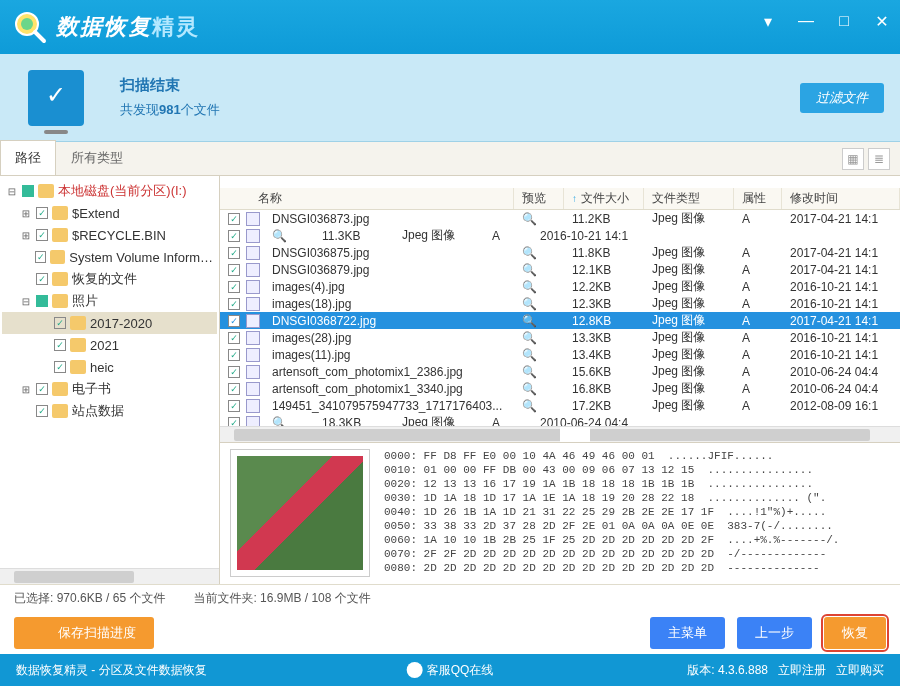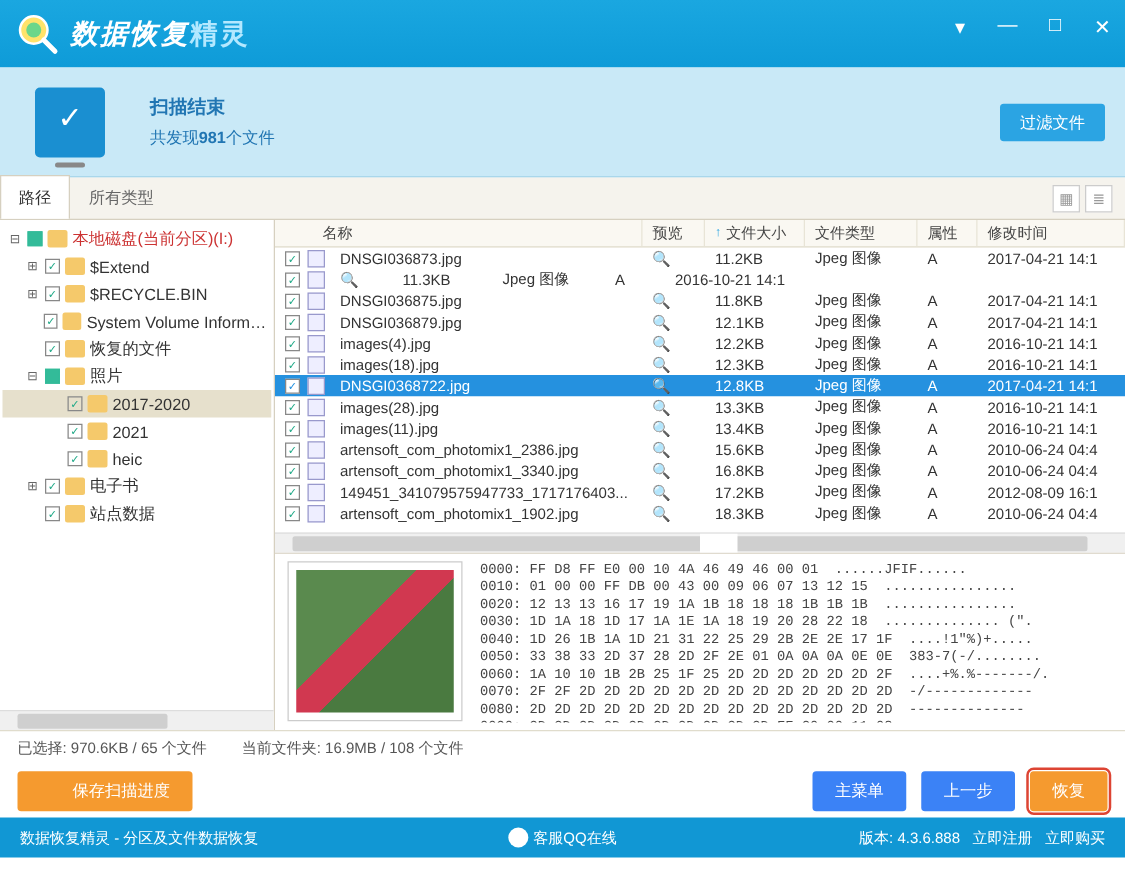--- a/index.html
+++ b/index.html
@@ -14,21 +14,21 @@
 .win-controls { position: absolute; right: 8px; top: 12px; display: flex; gap: 18px; }
 .win-btn { color: #fff; font-size: 16px; cursor: pointer; width: 20px; text-align: center; }
 
 .status-bar { background: #c9e9f7; height: 88px; border-bottom: 1px solid #9fd1e7; display: flex; align-items: center; padding: 0 28px; position: relative; }
 .monitor-icon { width: 56px; height: 56px; background: #1a8fd1; border-radius: 4px; position: relative; margin-right: 36px; }
 .monitor-icon::after { content: ""; position: absolute; bottom: -8px; left: 50%; transform: translateX(-50%); width: 24px; height: 4px; background: #888; border-radius: 2px; }
 .monitor-check { position: absolute; top: 50%; left: 50%; transform: translate(-50%, -60%); color: #fff; font-size: 24px; }
 .status-text .title { color: #2176b3; font-size: 15px; font-weight: bold; margin-bottom: 6px; }
 .status-text .sub { color: #2176b3; font-size: 13px; }
 .status-text .cnt { color: #2176b3; font-weight: bold; }
-.filter-btn { position: absolute; right: 16px; top: 50%; transform: translateY(-50%); background: #2ba4e3; color: #fff; border: none; padding: 6px 16px; border-radius: 3px; font-size: 13px; cursor: pointer; }
+.filter-btn { position: absolute; right: 16px; top: 50%; transform: translateY(-50%); background: #2ba4e3; color: #fff; border: none; padding: 6px 16px; border-radius: 3px; font-size: 13px; cursor: pointer; font-style: italic; }
 
 .tab-row { height: 34px; background: #f5f3ed; border-bottom: 1px solid #d6d0c0; display: flex; align-items: flex-end; position: relative; }
 .tab { padding: 8px 14px; font-size: 13px; color: #666; cursor: pointer; border: 1px solid transparent; border-bottom: none; }
 .tab.active { background: #fff; border-color: #d6d0c0; color: #333; }
 .view-toggles { position: absolute; right: 10px; top: 6px; display: flex; gap: 4px; }
 .view-btn { width: 22px; height: 22px; border: 1px solid #ccc; background: #fff; display: flex; align-items: center; justify-content: center; font-size: 12px; color: #999; cursor: pointer; }
 
 .main-area { display: flex; height: 408px; }
 .tree-panel { width: 220px; border-right: 1px solid #d6d0c0; overflow: hidden; position: relative; background: #fff; }
 .tree { padding: 4px 2px; font-size: 13px; color: #333; }
@@ -37,21 +37,21 @@
 .tree-row .chk { width: 12px; height: 12px; border: 1px solid #888; margin: 0 4px; display: inline-flex; align-items: center; justify-content: center; font-size: 9px; color: #2a8; }
 .tree-row .chk.green { background: #3b9; border-color: #3b9; }
 .tree-row .fold { width: 16px; height: 14px; background: #f5c96b; border-radius: 2px; margin-right: 4px; display: inline-block; }
 .tree-row.sel { background: #e6e0cc; }
 .tree-row .lbl { overflow: hidden; text-overflow: ellipsis; }
 .ind1 { padding-left: 18px; } .ind2 { padding-left: 36px; }
 .tree-hscroll { position: absolute; bottom: 0; left: 0; right: 0; height: 16px; background: #f0f0f0; border-top: 1px solid #ddd; }
 .tree-hscroll .thumb { position: absolute; left: 14px; top: 2px; width: 120px; height: 12px; background: #cfcfcf; border-radius: 2px; }
 
 .file-panel { flex: 1; display: flex; flex-direction: column; }
-.file-header { display: flex; height: 22px; border-bottom: 1px solid #e0dccc; font-size: 12px; color: #444; align-items: center; background: #faf8f2; }
+.file-header { display: flex; height: 22px; border-bottom: 1px solid #e0dccc; font-size: 12px; color: #444; align-items: center; background: #faf8f2; margin-top: 12px; }
 .file-header .col { padding: 0 8px; border-right: 1px solid #e8e4d6; height: 100%; display: flex; align-items: center; gap: 4px; }
 .col-name { flex: 1; } .col-prev { width: 50px; } .col-size { width: 80px; } .col-type { width: 90px; } .col-attr { width: 48px; } .col-date { width: 118px; }
 .sort-arrow { color: #2ba4e3; font-size: 10px; }
 .file-list { flex: 1; overflow: hidden; position: relative; font-size: 12px; }
 .file-row { display: flex; height: 17px; align-items: center; color: #333; }
 .file-row.sel { background: #2591df; color: #fff; }
 .file-row .chk { width: 12px; height: 12px; border: 1px solid #888; margin: 0 6px 0 8px; display: inline-flex; align-items: center; justify-content: center; font-size: 9px; color: #2a8; background: #fff; }
 .file-row .ficon { width: 14px; height: 14px; background: #eef; border: 1px solid #99c; margin-right: 4px; }
 .file-row .col { padding: 0 8px; overflow: hidden; white-space: nowrap; }
 .file-row .mag { color: #888; }
@@ -325,21 +325,20 @@
           <span class="col col-name" style="flex:1">149451_341079575947733_1717176403...</span>
           <span class="col col-prev mag">🔍</span>
           <span class="col col-size">17.2KB</span>
           <span class="col col-type">Jpeg 图像</span>
           <span class="col col-attr">A</span>
           <span class="col col-date">2012-08-09 16:1</span>
         </div>
         <div class="file-row">
           <span class="chk">✓</span>
           <span class="ficon"></span>
-          <span class="col col-name" style="flex:1">artensoft_com_photomix1_1902.jpg</span>
           <span class="col col-prev mag">🔍</span>
           <span class="col col-size">18.3KB</span>
           <span class="col col-type">Jpeg 图像</span>
           <span class="col col-attr">A</span>
           <span class="col col-date">2010-06-24 04:4</span>
         </div>
       </div>
     <div class="file-hscroll">
         <div class="thumb"></div>
         <div class="gap"></div>

